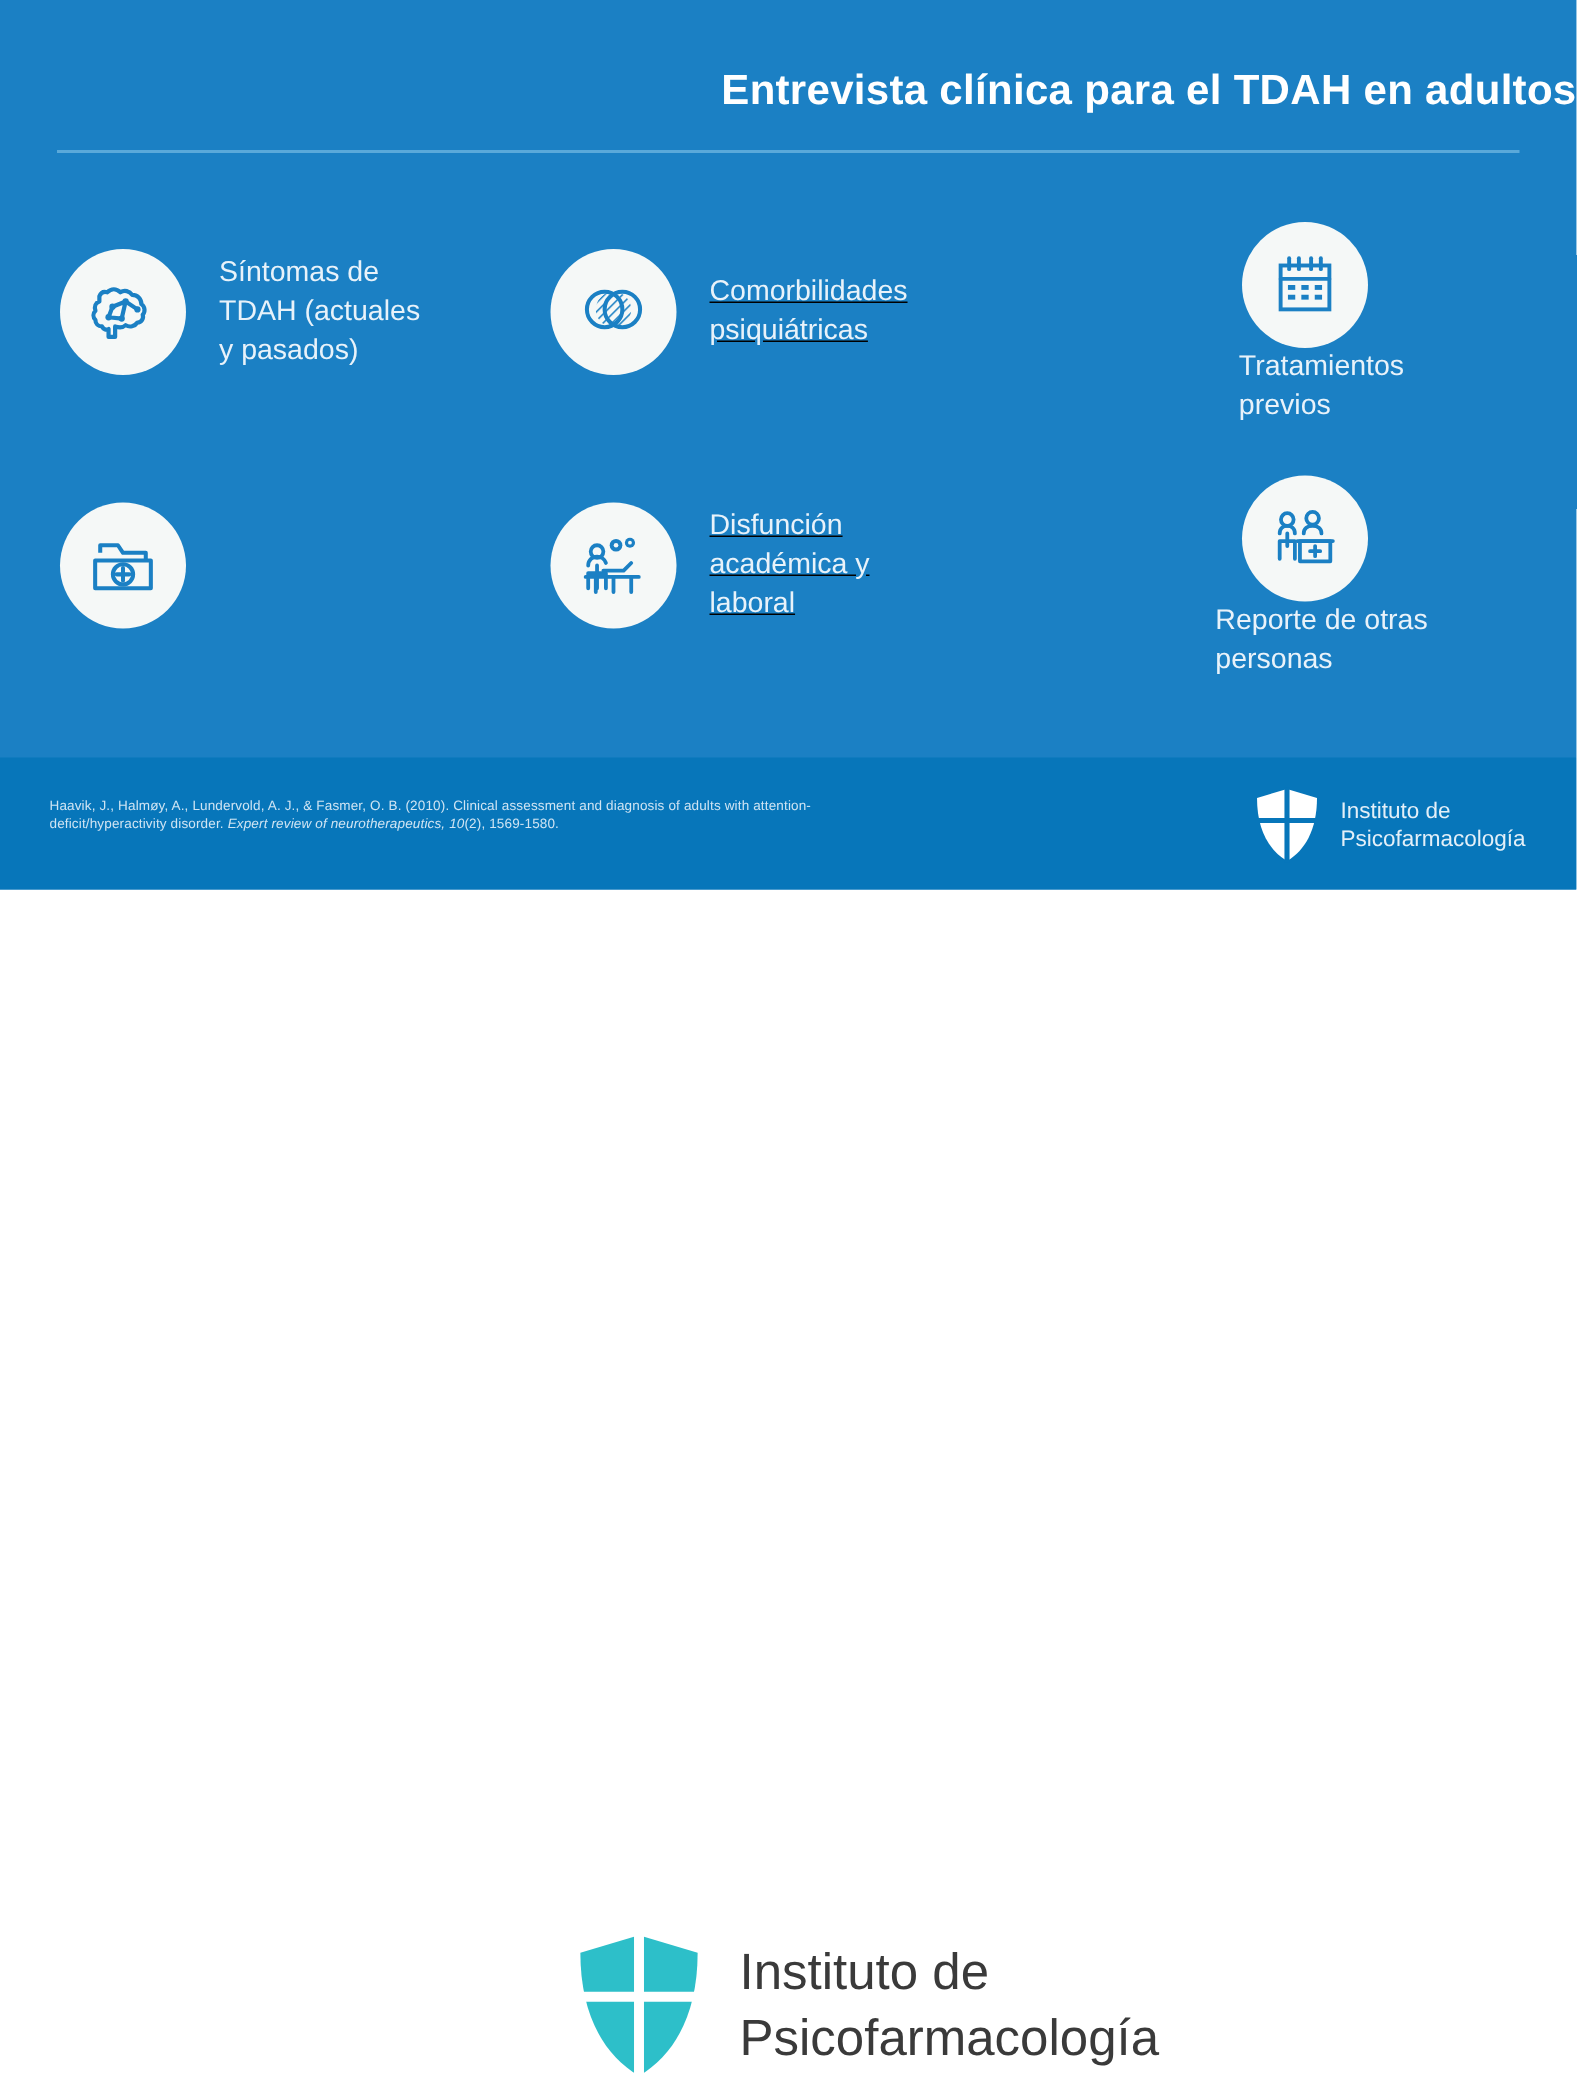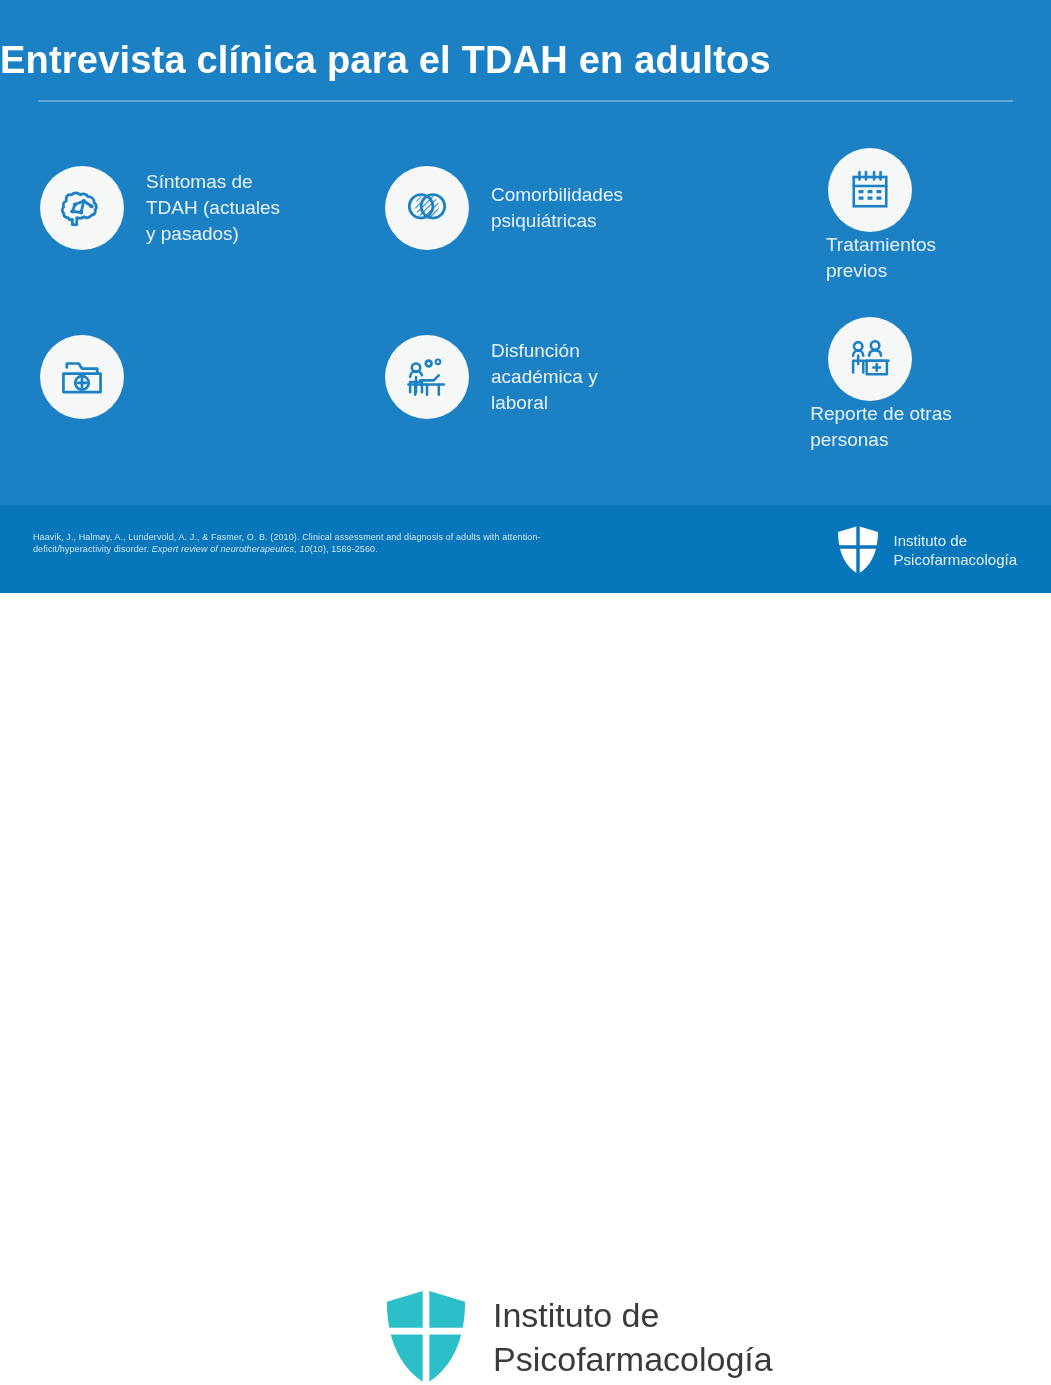--- a/index.html
+++ b/index.html
@@ -13,44 +13,44 @@
 
   
   .card{
     position:absolute;left:0;top:0;width:1051px;height:593px;
     background:#1b80c4;
   }
   .card-body{position:absolute;left:0;top:0;width:1051px;height:505px;background:#1b80c4;}
 
   .title{
     position:absolute;left:0;top:36px;width:1051px;
-    text-align:left;
+    text-align:right;
     color:#ffffff;
-    font-size:38px;
+    font-size:28px;
     font-weight:bold;
     letter-spacing:.2px;
     line-height:48px;
     white-space:nowrap;
   }
   .title-rule{
     position:absolute;left:38px;top:100px;width:975px;height:2px;
     background:#5aa9da;
   }
 
   
   .grid{
     position:absolute;left:40px;top:148px;width:980px;height:310px;
   }
   .row{position:relative;height:155px;}
   .item{
     position:absolute;top:0;height:120px;
     display:flex;align-items:center;
   }
   .col1{left:0;width:330px;}
-  .col2{left:345px;width:320px;}
+  .col2{left:327px;width:320px;text-decoration:underline;}
   .col3{left:665px;width:330px;flex-direction:column;}
 
   .r2 .item{top:14px;}
 
   .badge{
     width:84px;height:84px;flex:0 0 84px;
     border-radius:50%;
     background:#f5f8f7;
     display:flex;align-items:center;justify-content:center;
     box-sizing:border-box;
@@ -229,21 +229,21 @@
           </div>
 
         </div>
 
       </div>
     </div>
 
     <div class="footer">
       <div class="citation">
         <span>Haavik, J., Halmøy, A., Lundervold, A. J., &amp; Fasmer, O. B. (2010). Clinical assessment and diagnosis of</span>
-        <span>adults with attention-deficit/hyperactivity disorder. </span><span class="it">Expert review of neurotherapeutics, 10</span><span>(10), 1569-2560.</span>
+        <span>adults with attention-deficit/hyperactivity disorder. </span><span class="it">Expert review of neurotherapeutics, 10</span><span>(2), 1569-1580.</span>
       </div>
 
       <div class="footer-logo">
         <svg class="shield" viewBox="0 0 44 50">
           <path d="M22 1 L42 7 C42 28 34 42 22 49 C10 42 2 28 2 7 Z" fill="#ffffff"></path>
           <path d="M22 1 L42 7 C42 28 34 42 22 49 C10 42 2 28 2 7 Z" fill="none" stroke="#0776ba" stroke-width="0"></path>
           <g stroke="#0776ba" stroke-width="3.4">
             <line x1="22" y1="0" x2="22" y2="50"></line>
             <line x1="0" y1="22" x2="44" y2="22"></line>
           </g>

